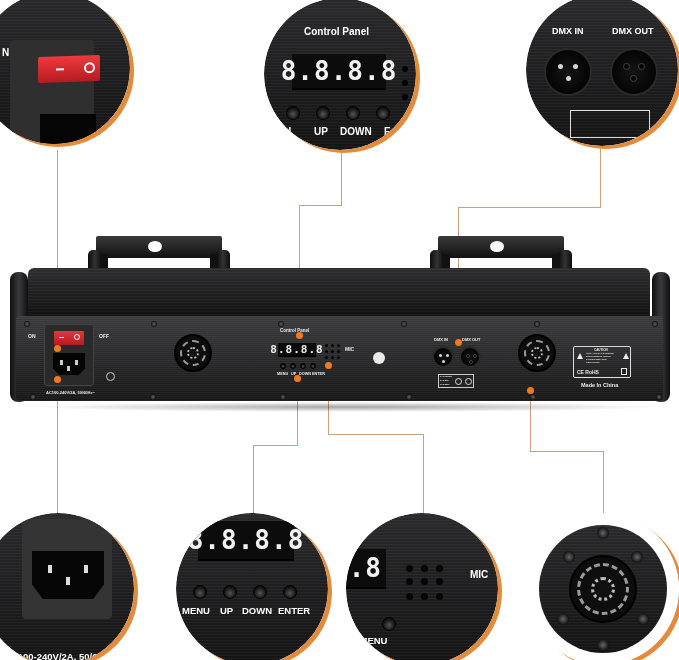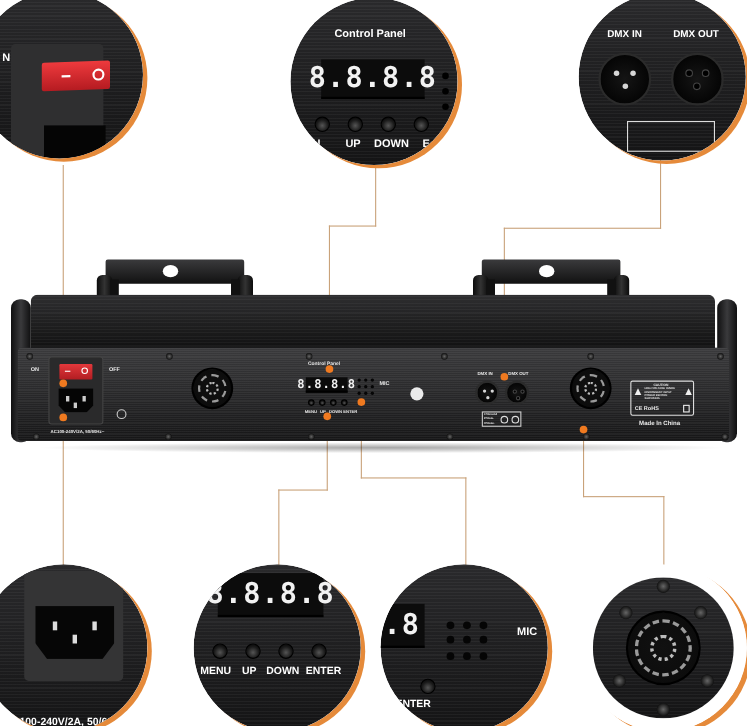--- a/index.html
+++ b/index.html
@@ -359,21 +359,21 @@
         <div class="mic-dot" style="left:30px;top:0;width:7px;height:7px;"></div>
       <div class="mic-dot" style="left:0;top:13px;width:7px;height:7px;"></div>
         <div class="mic-dot" style="left:15px;top:13px;width:7px;height:7px;"></div>
         <div class="mic-dot" style="left:30px;top:13px;width:7px;height:7px;"></div>
       <div class="mic-dot" style="left:0;top:28px;width:7px;height:7px;"></div>
         <div class="mic-dot" style="left:15px;top:28px;width:7px;height:7px;"></div>
         <div class="mic-dot" style="left:30px;top:28px;width:7px;height:7px;"></div>
     </div>
     <span class="bold-white" style="left:124px; top:56px; font-size:10px;">MIC</span>
     <div class="btn-knob" style="left:36px; top:104px; width:14px; height:14px;"></div>
-    <span class="bold-white" style="left:4px; top:122px; font-size:9.5px;">N ENTER</span>
+    <span class="bold-white" style="left:4px; top:122px; font-size:9.5px;">N MENU</span>
   </div>
 </div>
 
 <div class="callout" style="left:527px; top:513px;">
   <div class="inner" style="background:#fff;">
     <div class="brushed" style="position:absolute; left:12px; top:12px; width:128px; height:128px; border-radius:50%;">
       <div class="fan" style="left:30px; top:30px; width:68px; height:68px;">
         <div class="ring" style="left:6px; top:6px; width:52px; height:52px; border-width:3px;"></div>
         <div class="hub" style="left:20px; top:20px; width:24px; height:24px; border-width:3px;"></div>
       </div>

